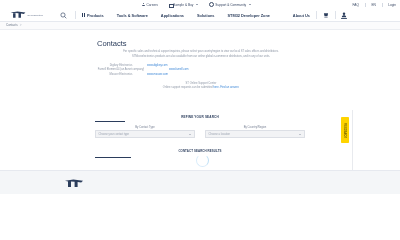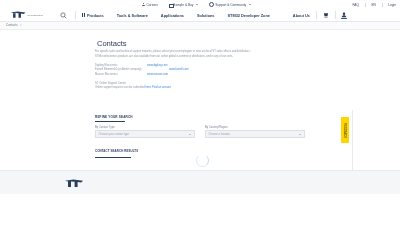--- a/index.html
+++ b/index.html
@@ -3,21 +3,21 @@
 <meta charset="utf-8">
 <title>Contacts - STMicroelectronics</title>
 <style>
   html, body {
     margin: 0; padding: 0;
     width: 400px; height: 194px;
     overflow: hidden;
     background: #ffffff;
     font-family: "Liberation Sans", sans-serif;
   }
-  #page { position: relative; width: 352px; height: 194px; background:#5eead4; }
+  #page { position: relative; width: 352px; height: 194px; background:#5eead4;text-align:center; }
 
   
   .utility-bar {
     position: absolute; top:0; left:0; width:400px; height:9px;
     background:#ffffff;
     display:flex; align-items:center;
     font-size:3.2px; color:#3b4a66;
   }
   .util-center { position:absolute; left:142px; top:0; height:9px;
     display:flex; align-items:center; gap:11px; }

